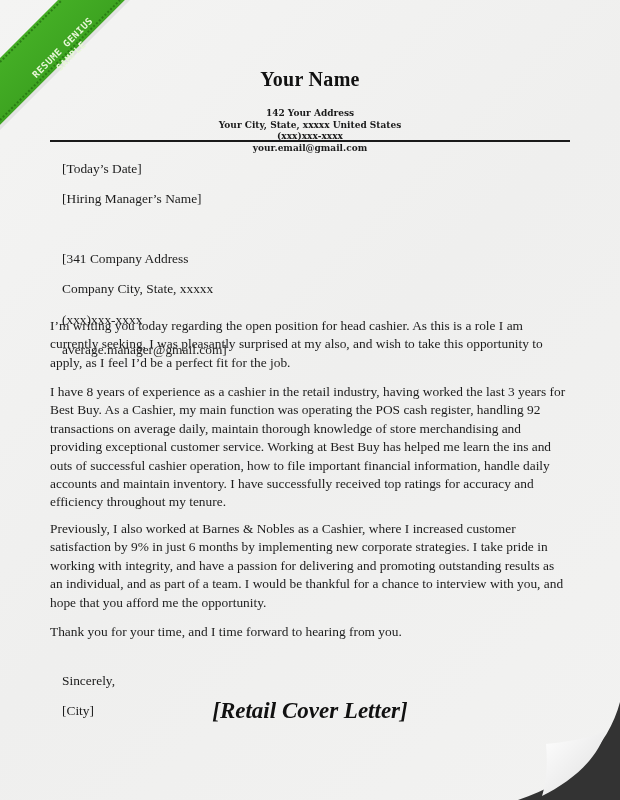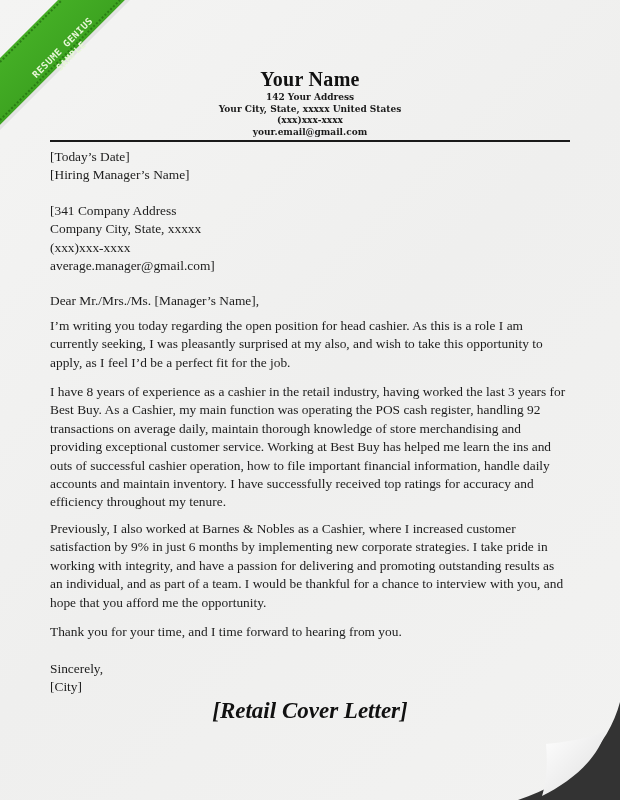--- a/index.html
+++ b/index.html
@@ -34,21 +34,21 @@
   .contact-line {
     font-family: "DejaVu Serif", serif; font-size: 9px; line-height: 11.5px; font-weight: bold; color: #1a1a1a;
   }
   .rule {
     position: absolute; left: 50px; top: 140px; width: 520px; height: 2px; background: #1a1a1a;
   }
   .body-text {
     position: absolute; left: 50px; width: 520px;
     font-family: "Liberation Serif", serif; font-size: 13.4px; line-height: 18.4px; color: #1c1c1c;
   }
-  .body-text p { margin: 0; }
+  .body-text p { margin: 12px; }
   .title-bottom {
     position: absolute; left: 0; top: 698px; width: 620px; text-align: center;
     font-family: "Liberation Serif", serif; font-weight: bold; font-size: 23px; color: #111; font-style: italic;
   }
   .curl { position: absolute; right: 0; bottom: 0; width: 110px; height: 110px; }
 </style>
 </head>
 <body>
 
 <div class="page">
@@ -67,39 +67,38 @@
       <polygon points="0,125 125,0 130,0 0,130" fill="#d9d9d9" opacity="0.6"></polygon>
     </svg>
     <div class="ribbon-text">
       <div>RESUME GENIUS</div>
       <div>SAMPLE</div>
     </div>
   </div>
 
   <div class="header">
     <div class="name">Your Name</div>
-    <div class="contact-line" style="margin-top:2px">142 Your Address</div>
+    <div class="contact-line" style="margin-top:18px">142 Your Address</div>
     <div class="contact-line">Your City, State, xxxxx United States</div>
     <div class="contact-line">(xxx)xxx-xxxx</div>
     <div class="contact-line">your.email@gmail.com</div>
   </div>
 
   <div class="rule"></div>
 
   <div class="body-text" style="top:148px">
     <p>[Today’s Date]</p>
     <p>[Hiring Manager’s Name]</p>
     <p style="height:17px"></p>
     <p>[341 Company Address</p>
     <p>Company City, State, xxxxx</p>
     <p>(xxx)xxx-xxxx</p>
     <p>average.manager@gmail.com]</p>
   </div>
 
-  <div class="body-text" style="top:292px">Dear Mr./Mrs./Ms. [Manager’s Name],</div>
 
   <div class="body-text" style="top:317px">I’m writing you today regarding the open position for head cashier. As this is a role I am currently seeking, I was pleasantly surprised at my also, and wish to take this opportunity to apply, as I feel I’d be a perfect fit for the job.</div>
 
   <div class="body-text" style="top:383px">I have 8 years of experience as a cashier in the retail industry, having worked the last 3 years for Best Buy. As a Cashier, my main function was operating the POS cash register, handling 92 transactions on average daily, maintain thorough knowledge of store merchandising and providing exceptional customer service. Working at Best Buy has helped me learn the ins and outs of successful cashier operation, how to file important financial information, handle daily accounts and maintain inventory. I have successfully received top ratings for accuracy and efficiency throughout my tenure.</div>
 
   <div class="body-text" style="top:520px">Previously, I also worked at Barnes &amp; Nobles as a Cashier, where I increased customer satisfaction by 9% in just 6 months by implementing new corporate strategies. I take pride in working with integrity, and have a passion for delivering and promoting outstanding results as an individual, and as part of a team. I would be thankful for a chance to interview with you, and hope that you afford me the opportunity.</div>
 
   <div class="body-text" style="top:623px">Thank you for your time, and I time forward to hearing from you.</div>
 
   <div class="body-text" style="top:660px">

